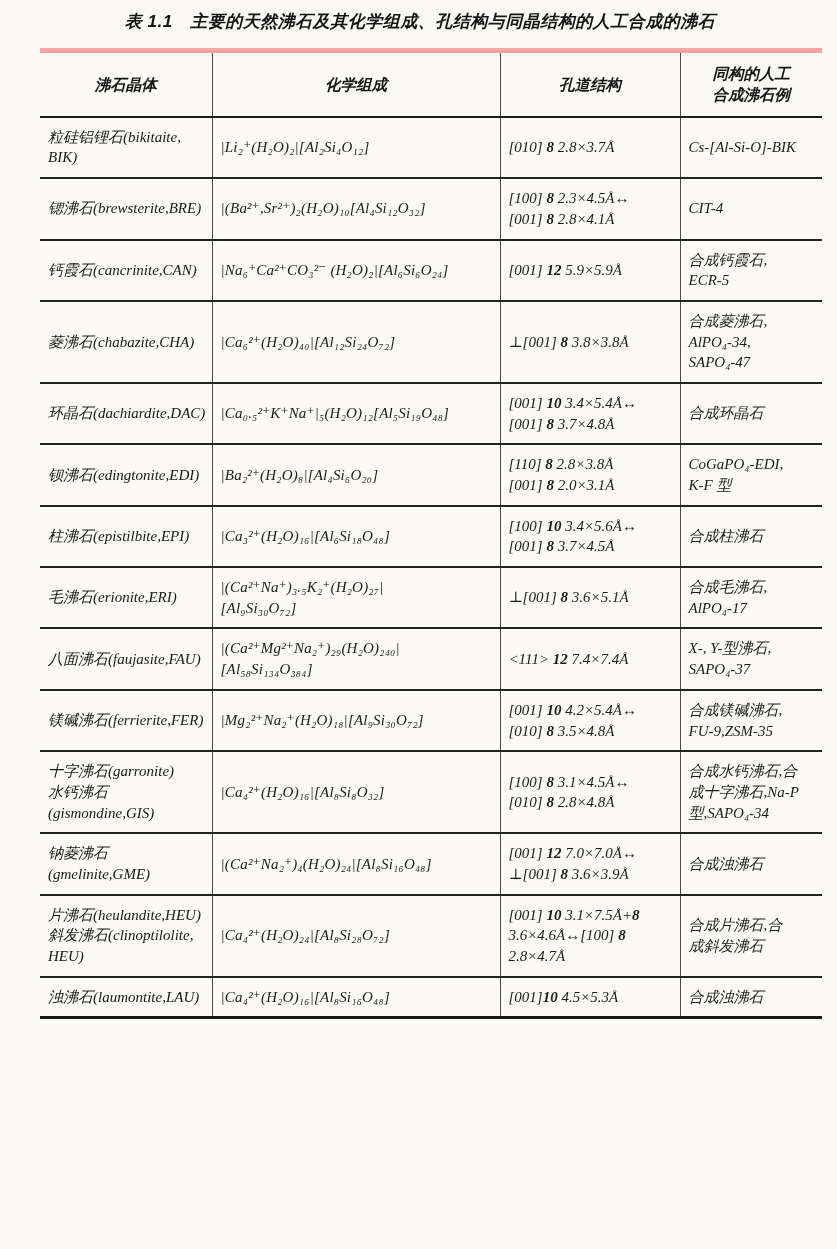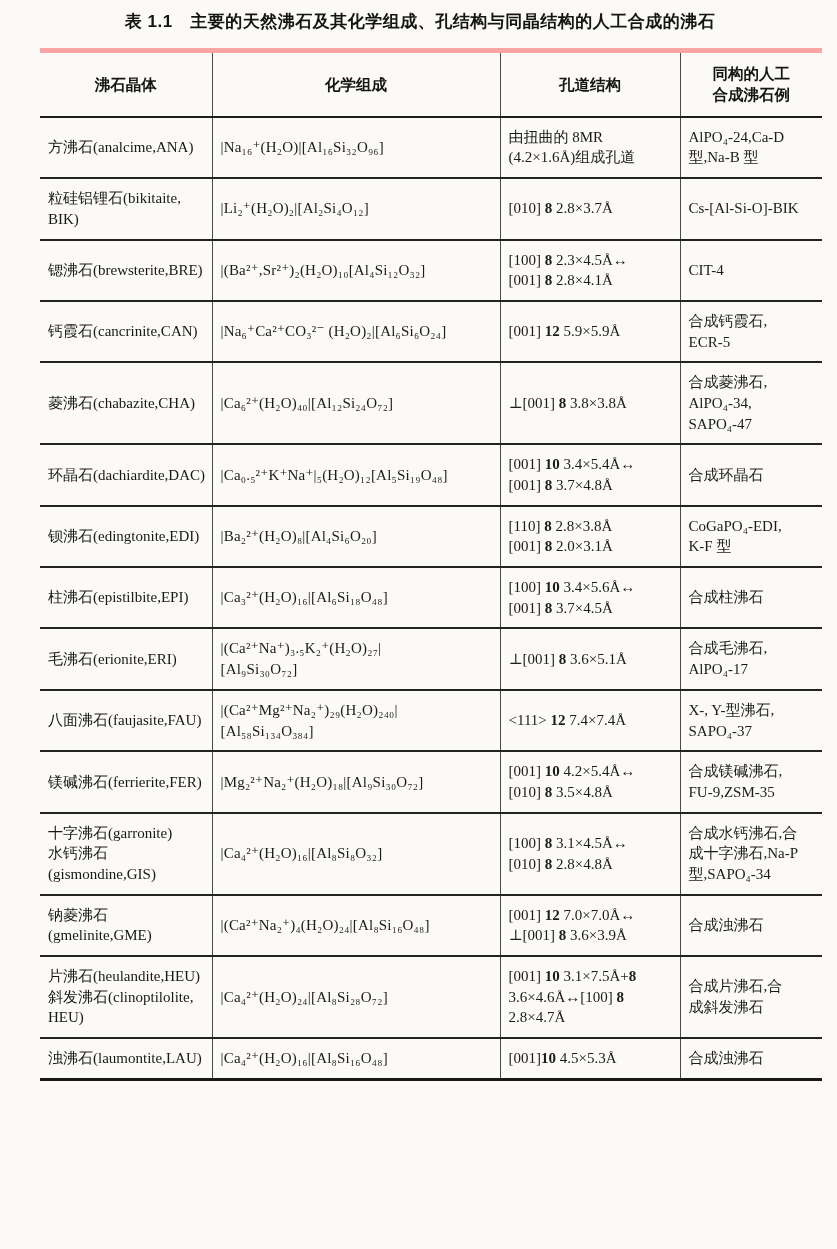--- a/index.html
+++ b/index.html
@@ -4,21 +4,21 @@
 <style>
   html,body{margin:0;padding:0;}
   body{
     width:837px;height:1249px;
     background:#fbfaf6;
     color:#1b1b1b;
     font-family:"Liberation Serif","DejaVu Serif",serif;
     position:relative;
     overflow:hidden;
   }
-  .page{position:absolute;top:0;left:0;width:837px;height:1249px;}
+  .page{position:absolute;top:0;left:0;width:837px;height:1249px;font-style:italic;}
   .doc-title{
     position:absolute;top:10px;left:40px;width:760px;
     text-align:center;
     font-family:"Liberation Sans","DejaVu Sans",sans-serif;
     font-weight:bold;font-size:17px;letter-spacing:0.5px;
     color:#141414;
   }
   table.zeo{
     position:absolute;top:48px;left:40px;
     width:782px;
@@ -66,28 +66,20 @@
     <thead>
       <tr>
         <th>沸石晶体</th>
         <th>化学组成</th>
         <th>孔道结构</th>
         <th>同构的人工
 合成沸石例</th>
       </tr>
     </thead>
     <tbody>
-        <tr>
-          <td class="cell-zeolite">方沸石(analcime,ANA)</td>
-          <td class="cell-formula">|Na₁₆⁺(H₂O)|[Al₁₆Si₃₂O₉₆]</td>
-          <td class="cell-pore">由扭曲的 8MR
-(4.2×1.6Å)组成孔道</td>
-          <td class="cell-synthetic">AlPO₄-24,Ca-D
-型,Na-B 型</td>
-        </tr>
         <tr>
           <td class="cell-zeolite">粒硅铝锂石(bikitaite,
 BIK)</td>
           <td class="cell-formula">|Li₂⁺(H₂O)₂|[Al₂Si₄O₁₂]</td>
           <td class="cell-pore">[010] <b>8</b> 2.8×3.7Å</td>
           <td class="cell-synthetic">Cs-[Al-Si-O]-BIK</td>
         </tr>
         <tr>
           <td class="cell-zeolite">锶沸石(brewsterite,BRE)</td>
           <td class="cell-formula">|(Ba²⁺,Sr²⁺)₂(H₂O)₁₀[Al₄Si₁₂O₃₂]</td>

